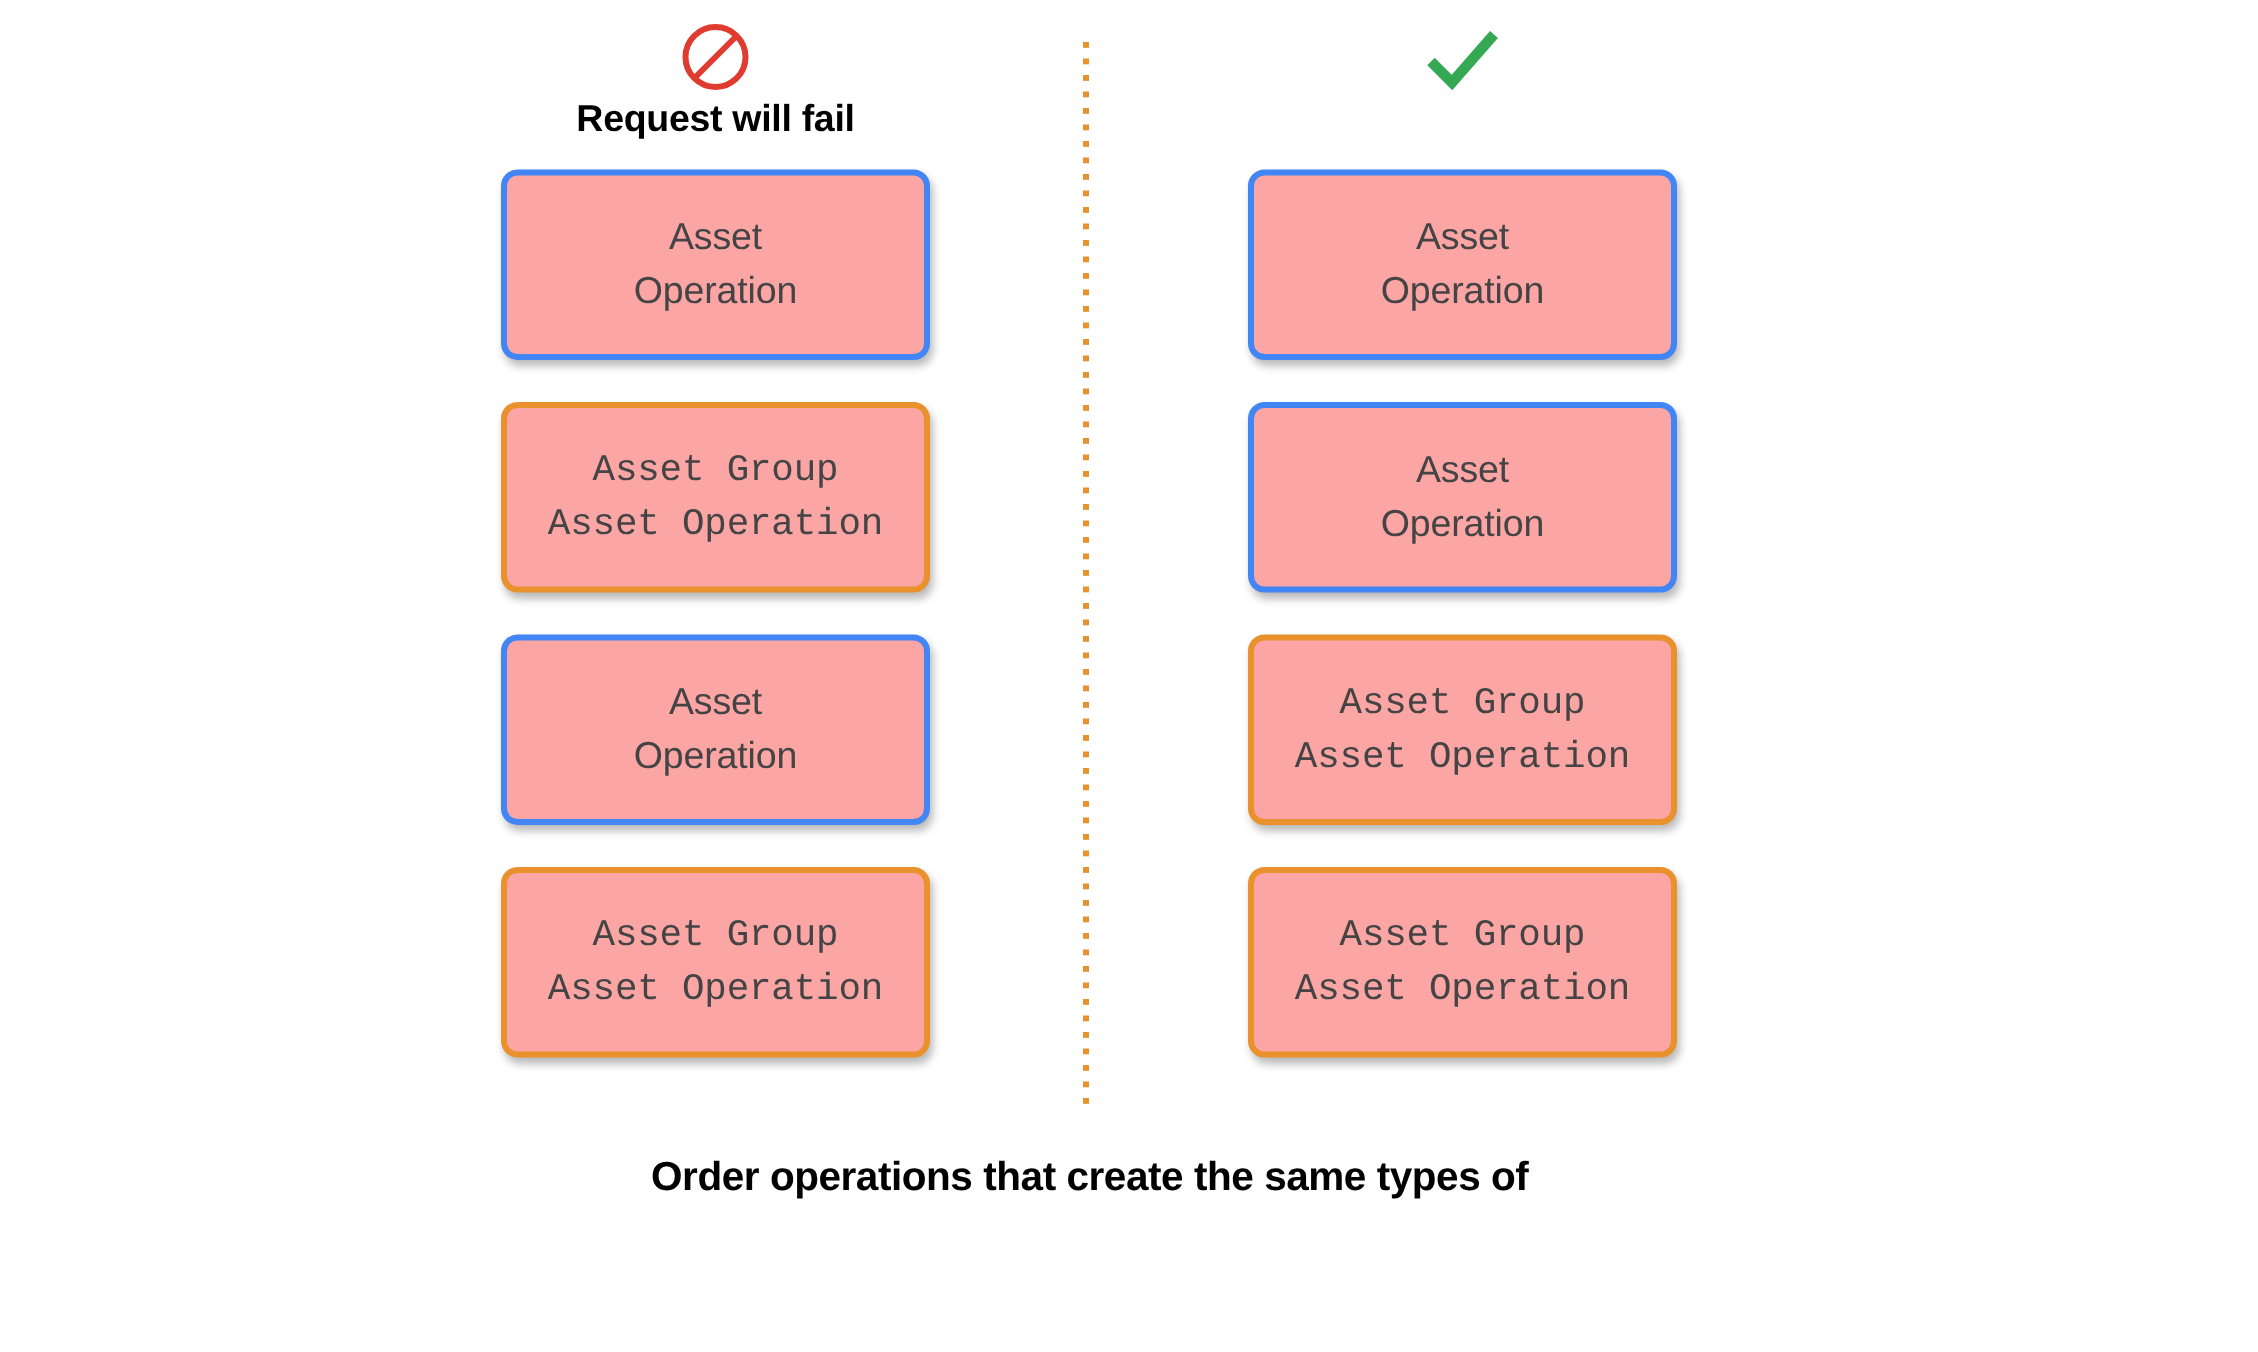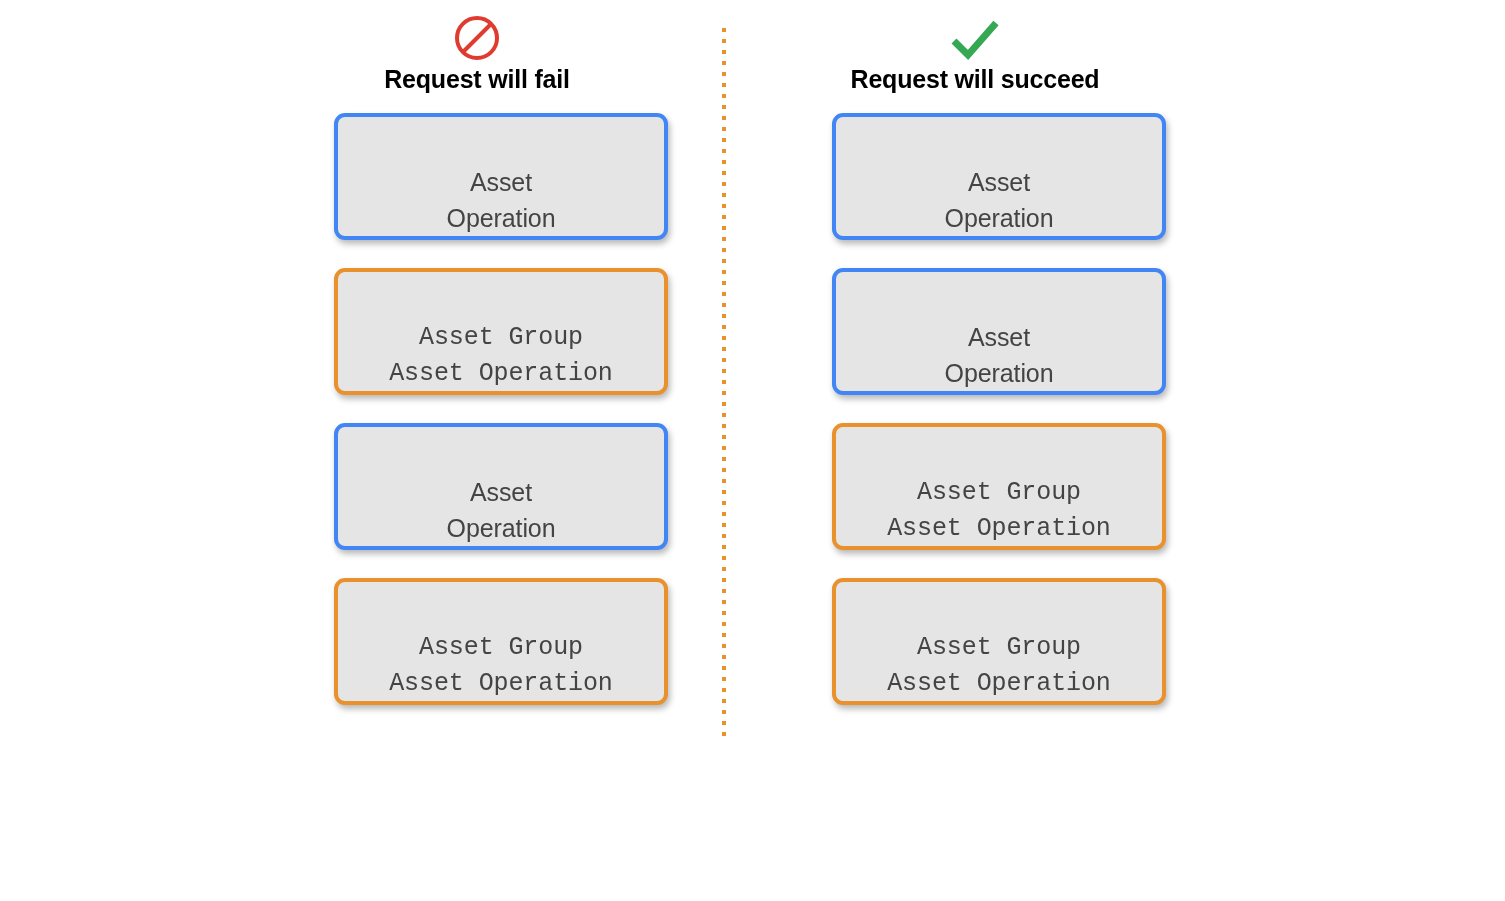--- a/index.html
+++ b/index.html
@@ -73,28 +73,28 @@
 
   
   .cards {
     position: absolute;
     top: 113px;
     left: 0;
     width: 286px;
   }
   .card {
     box-sizing: border-box;
-    width: 334px;
+    width: 286px;
     height: 127px;
     margin-bottom: 28px;
-    background: #e5e5e5;
+    background: #fca5a5;
     border: 4px solid #4285F4;
     border-radius: 11px;
     display: flex;
-    align-items: flex-end;
+    align-items: center;
     justify-content: center;
     box-shadow: 2px 4px 6px rgba(0,0,0,0.28);
   }
   .card:last-child { margin-bottom: 0; }
   .card.blue   { border-color: #4285F4; }
   .card.orange { border-color: #E8912D; font-family: Liberation Mono, monospace; }
 
   .card-text {
     font-size: 25px;
     font-weight: 500;
@@ -160,21 +160,20 @@
   </div>
 
   <div class="column right">
 
     <div class="col-header">
       <span class="header-icon">
         <svg width="58" height="48" viewBox="0 0 58 48" aria-hidden="true">
           <polyline points="8,27 22,41 50,9" fill="none" stroke="#34A853" stroke-width="7" stroke-linecap="butt" stroke-linejoin="miter"></polyline>
         </svg>
       </span>
-      <span class="header-label">Request will succeed</span>
     </div>
 
     <div class="cards">
       <div class="card blue">
         <span class="card-text">Asset
 Operation</span>
       </div>
       <div class="card blue">
         <span class="card-text">Asset
 Operation</span>
@@ -184,15 +183,16 @@
 Asset Operation</span>
       </div>
       <div class="card orange">
         <span class="card-text">Asset Group
 Asset Operation</span>
       </div>
     </div>
   </div>
 
   <div class="caption">
+    <span class="caption-line">Order operations that create the same types of</span>
   </div>
 
 </div>
 
 </body></html>

